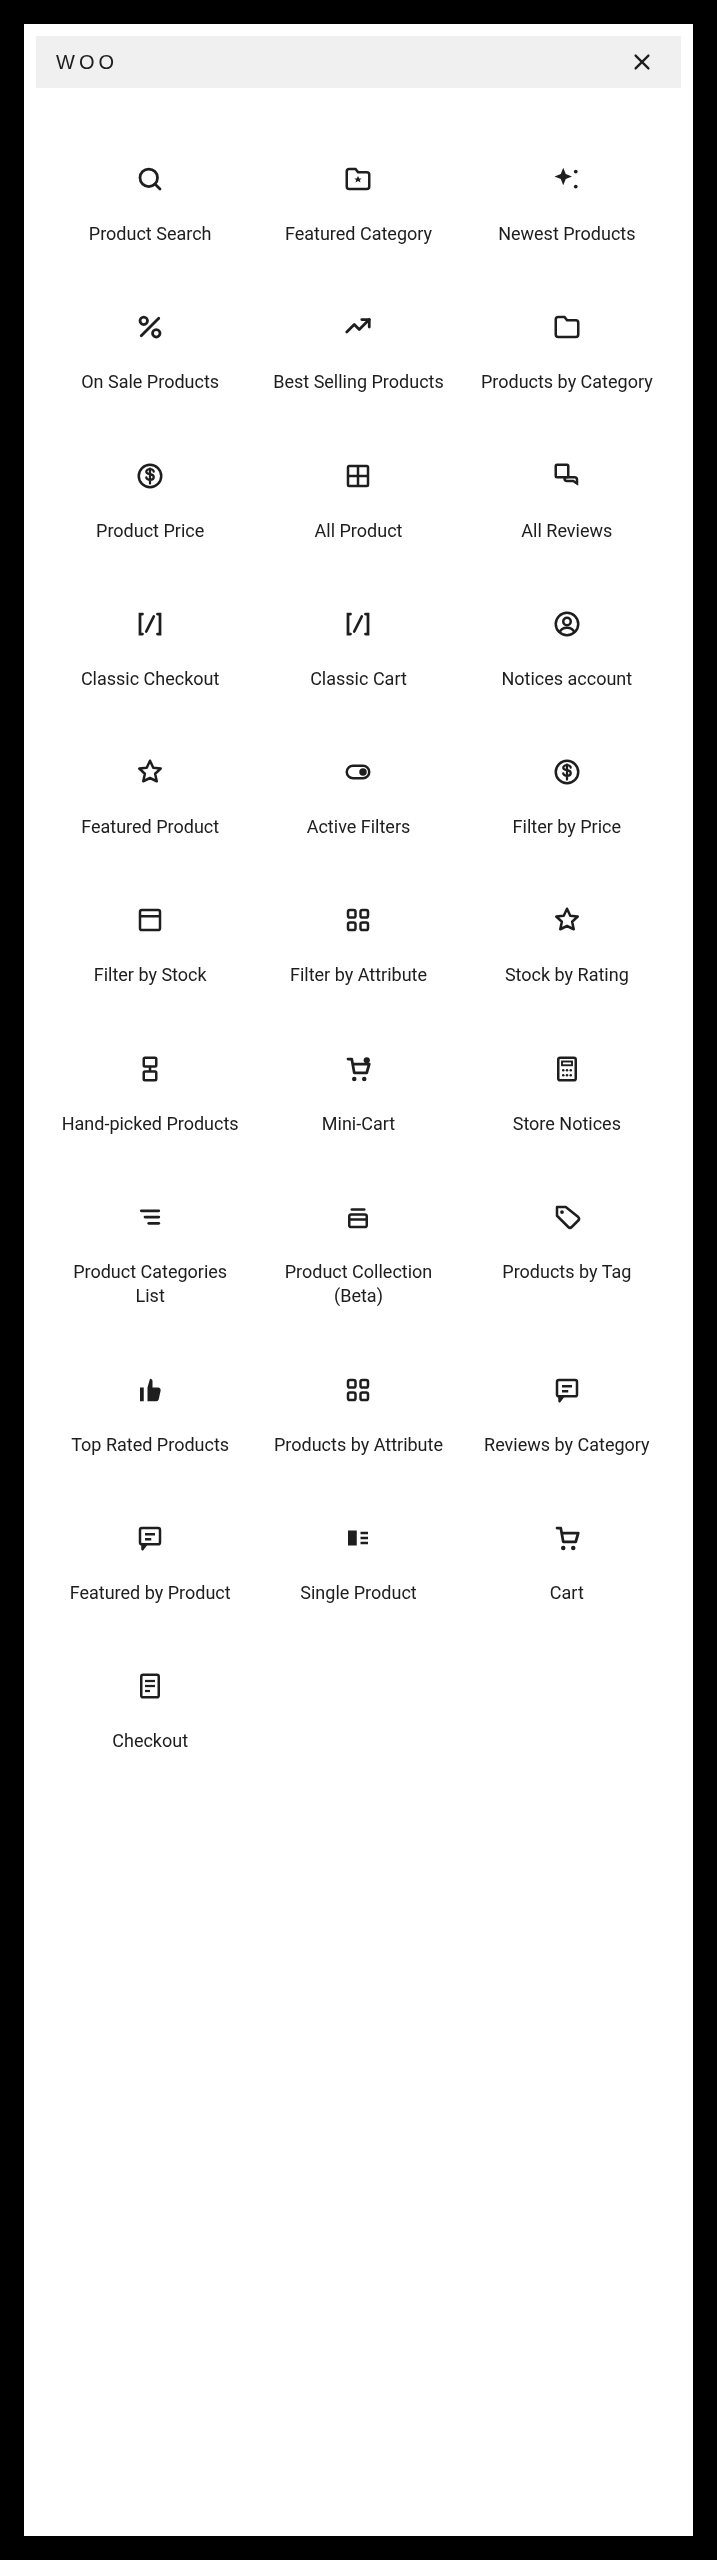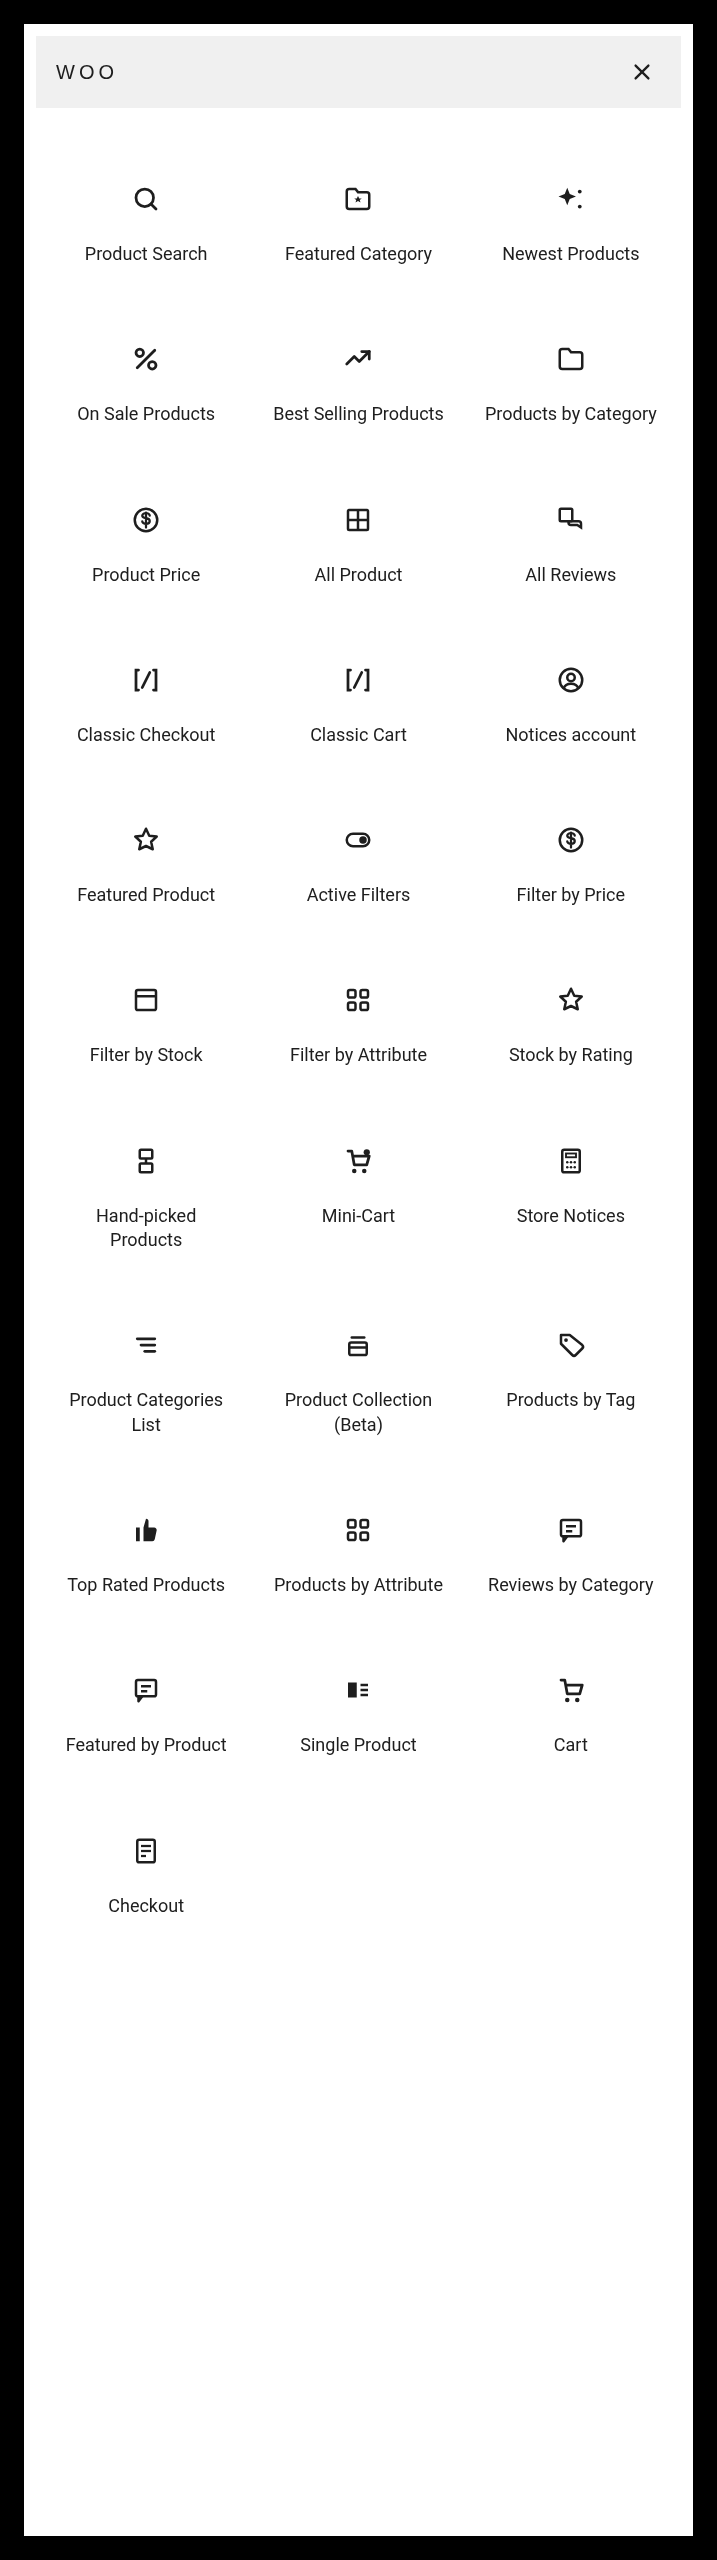--- a/index.html
+++ b/index.html
@@ -1,24 +1,24 @@
 <!DOCTYPE html>
 <html><head>
 <meta charset="utf-8">
 <style>
 *{box-sizing:border-box;margin:0;padding:0}
 body{background:#000;font-family:-apple-system,BlinkMacSystemFont,"Segoe UI",Roboto,sans-serif;width:717px}
 .frame{background:#000;padding:24px}
 .panel{background:#fff;min-height:2512px;padding:0 12px 40px 12px}
 .search-wrap{padding:12px 0 0 0}
-.search-bar{background:#f0f0f0;height:72px;display:flex;align-items:center;padding:0 20px;position:relative}
+.search-bar{background:#f0f0f0;height:52px;display:flex;align-items:center;padding:0 20px;position:relative}
 .search-input{background:transparent;border:none;outline:none;font-size:20px;letter-spacing:4px;font-weight:500;color:#1e1e1e;flex:1;text-transform:uppercase}
 .clear-btn{background:none;border:none;cursor:pointer;padding:8px;color:#1e1e1e}
 .clear-btn svg{width:22px;height:22px;display:block}
-.grid{display:grid;grid-template-columns:repeat(3,1fr);padding:50px 10px 0 10px;gap:12px}
+.grid{display:grid;grid-template-columns:repeat(3,1fr);padding:50px 10px 0 10px;gap:0}
 .block-item{display:flex;flex-direction:column;align-items:center;padding:18px 8px 40px 8px;cursor:pointer}
 .block-icon{height:46px;display:flex;align-items:center;justify-content:center;margin-bottom:20px}
 .block-icon svg{width:30px;height:30px;color:#1e1e1e}
 .block-label{font-size:18px;color:#1e1e1e;text-align:center;line-height:1.35;padding:0 4px}
 </style>
 </head>
 <body>
 
 <svg width="0" height="0" style="position:absolute">
 <defs>

